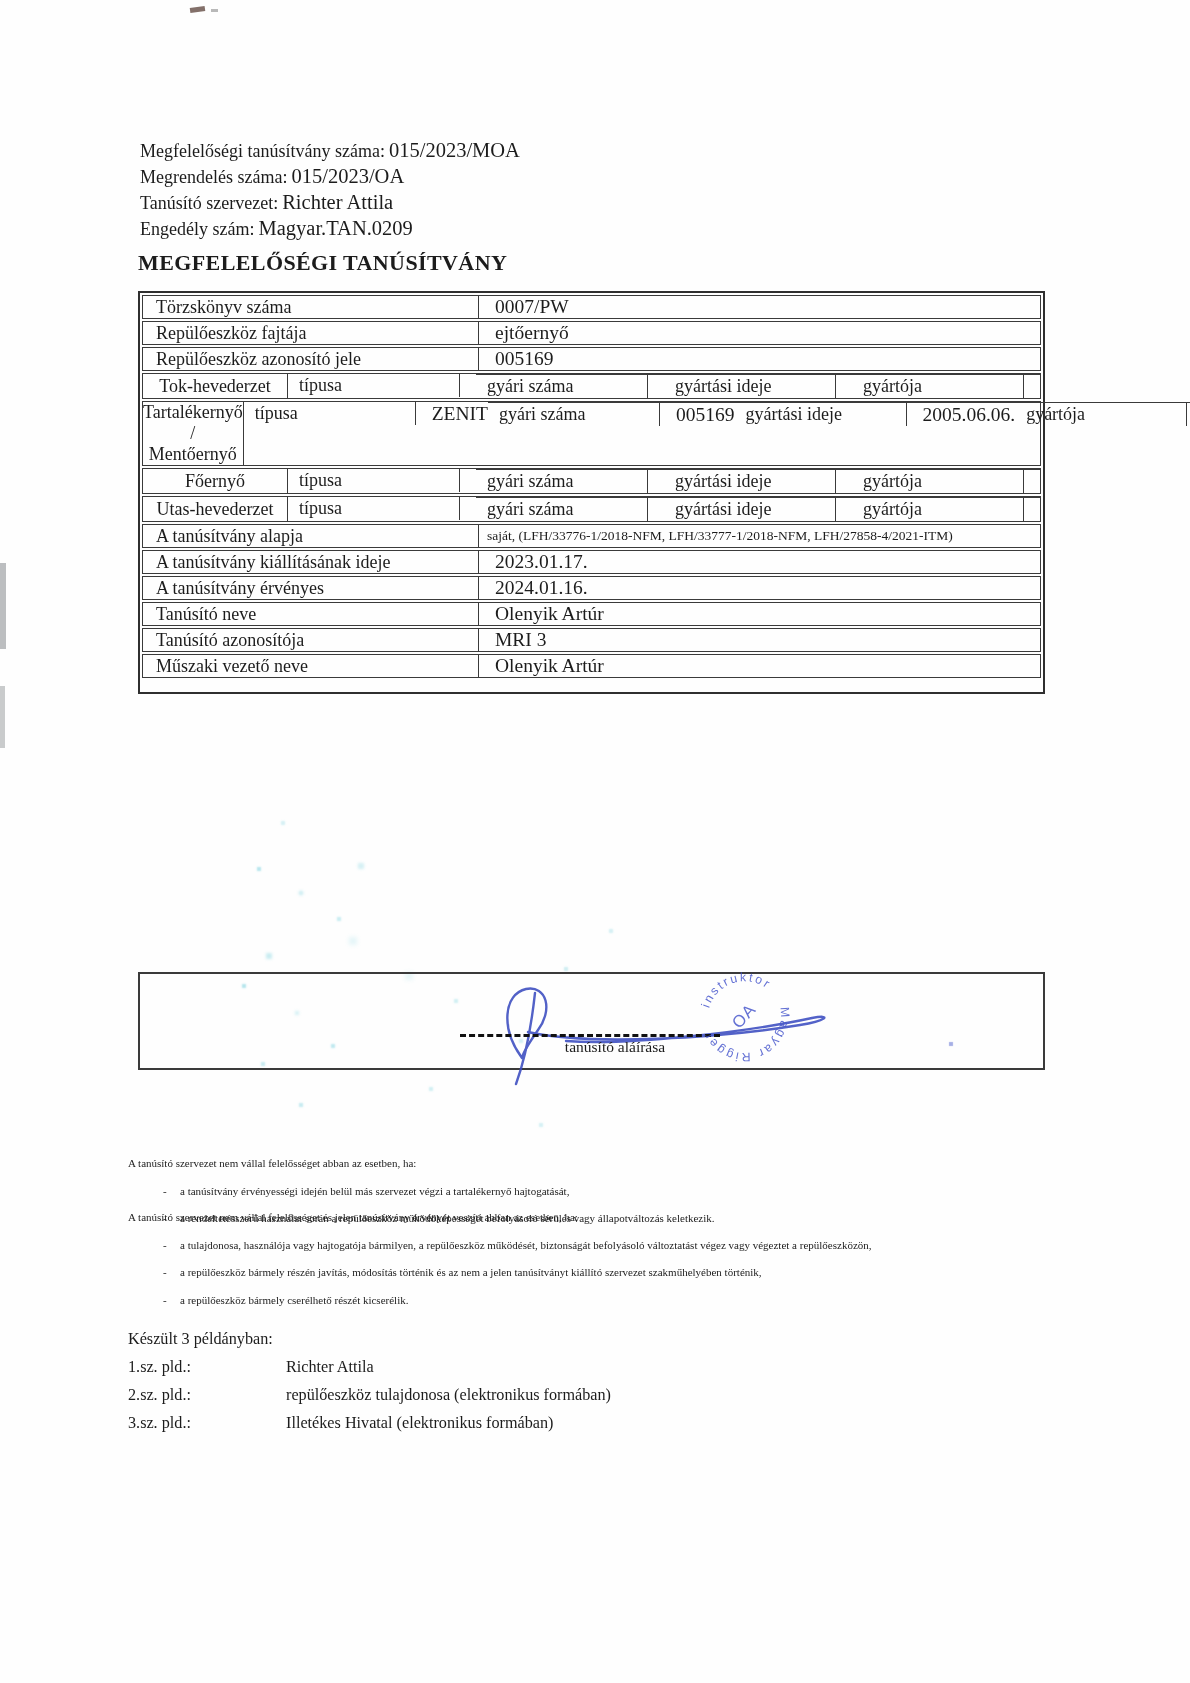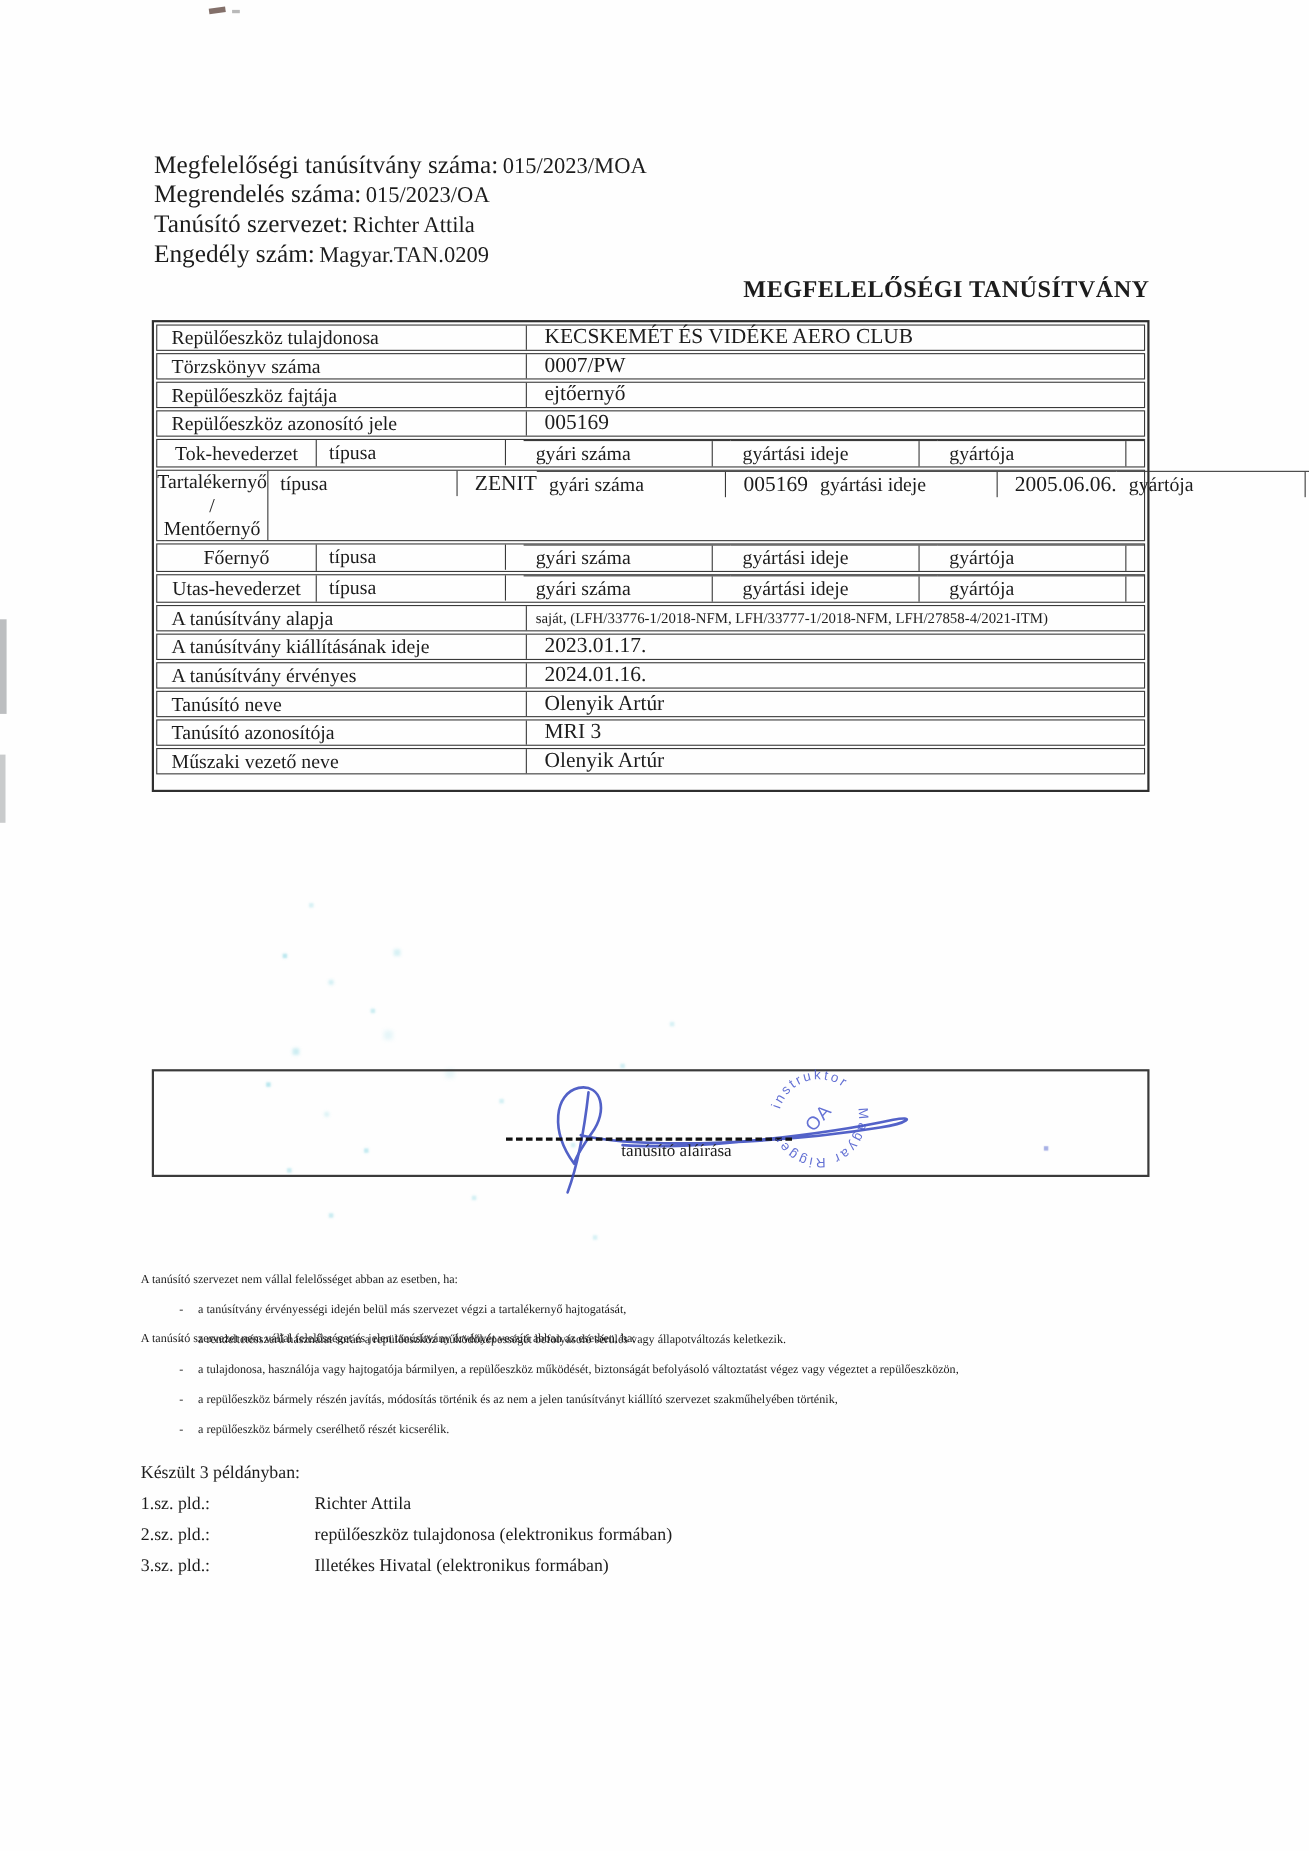--- a/index.html
+++ b/index.html
@@ -1,25 +1,25 @@
 <!DOCTYPE html>
 <html><head>
 <meta charset="utf-8">
 <style>
   html,body{margin:0;padding:0;background:#ffffff;}
   .page{position:relative;width:1190px;height:1683px;background:#fefefe;
         font-family:"Liberation Serif",serif;color:#1c1c1c;overflow:hidden;}
 
   
   .hdr{position:absolute;left:140px;top:138px;line-height:24px;}
-  .hdr .hlabel{font-size:23px;margin-top:10px;}
+  .hdr .hlabel{font-size:18px;margin-top:10px;}
   .hdr .hvalue{font-size:20.5px;}
 
   
-  .title{position:absolute;left:138px;top:250px;width:907px;text-align:right;
+  .title{position:absolute;left:138px;top:250px;width:907px;text-align:left;
          font-size:22px;font-weight:bold;letter-spacing:.4px;}
 
   
   .ctable{position:absolute;left:138px;top:291px;width:907px;box-sizing:border-box;
           border:2px solid #2f2f2f;padding:2px;}
   .trow{display:flex;align-items:stretch;border:1px solid #3a3a3a;margin-bottom:2px;height:22px;}
   .trow:last-child{margin-bottom:12px;}
   .cell-label{width:336px;box-sizing:border-box;border-right:1px solid #3a3a3a;
               padding-left:13px;font-size:18px;display:flex;align-items:center;}
   .cell-value{flex:1;padding-left:16px;font-size:19.5px;display:flex;align-items:center;}
@@ -105,24 +105,20 @@
     <div class="hline"><span class="hlabel">Megrendelés száma:</span> <span class="hvalue">015/2023/OA</span></div>
     <div class="hline"><span class="hlabel">Tanúsító szervezet:</span> <span class="hvalue">Richter Attila</span></div>
     <div class="hline"><span class="hlabel">Engedély szám:</span> <span class="hvalue">Magyar.TAN.0209</span></div>
   </div>
 
   <div class="title">MEGFELELŐSÉGI TANÚSÍTVÁNY</div>
 
   <div class="ctable">
 
     <div class="trow">
-      <div class="cell-label">Repülőeszköz tulajdonosa</div>
-      <div class="cell-value">KECSKEMÉT ÉS VIDÉKE AERO CLUB</div>
-    </div>
-    <div class="trow">
       <div class="cell-label">Törzskönyv száma</div>
       <div class="cell-value">0007/PW</div>
     </div>
     <div class="trow">
       <div class="cell-label">Repülőeszköz fajtája</div>
       <div class="cell-value">ejtőernyő</div>
     </div>
     <div class="trow">
       <div class="cell-label">Repülőeszköz azonosító jele</div>
       <div class="cell-value">005169</div>

